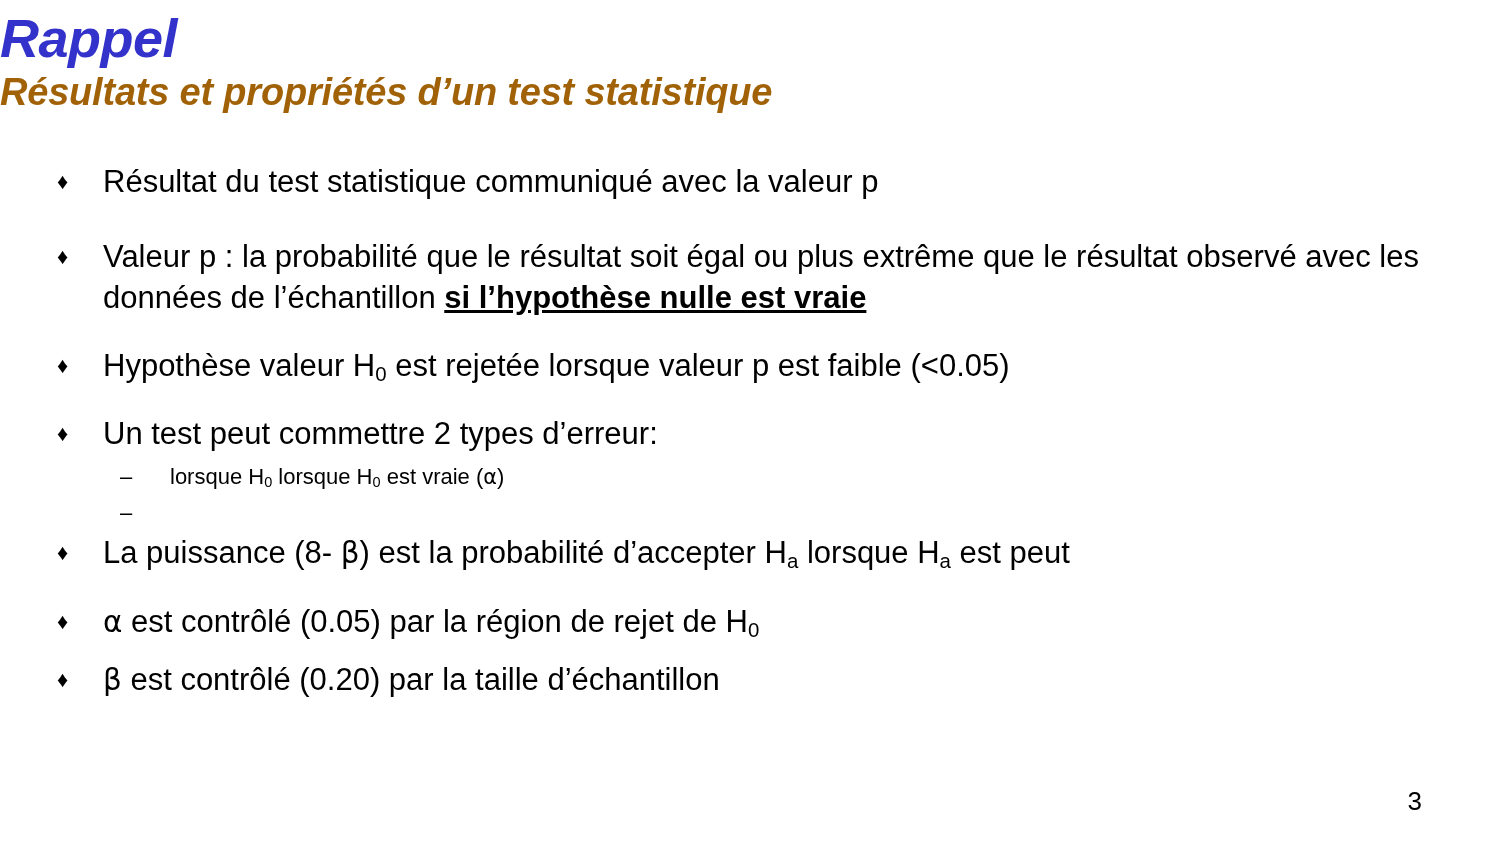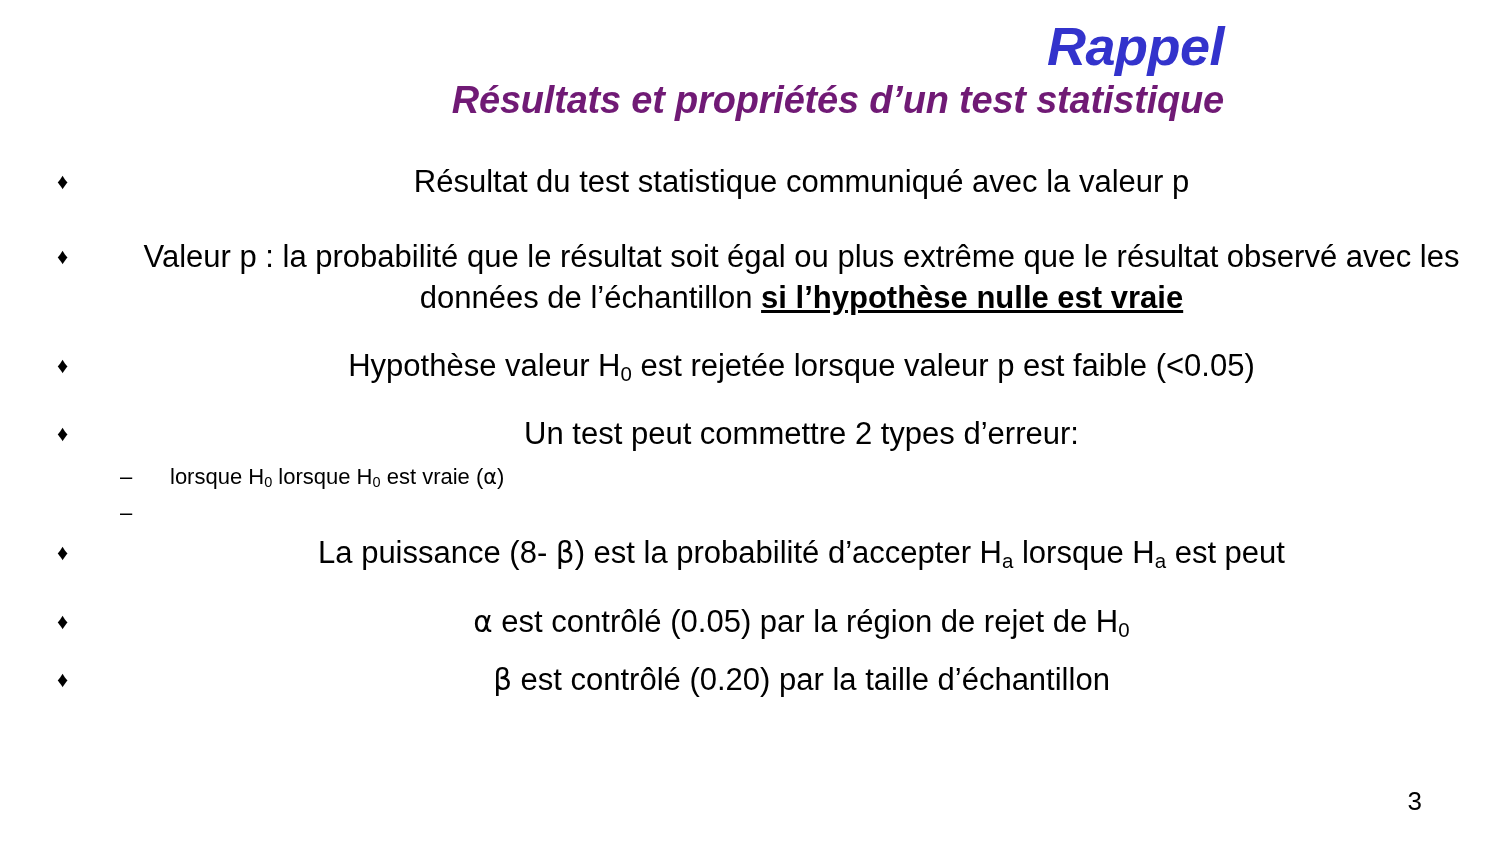--- a/index.html
+++ b/index.html
@@ -17,36 +17,35 @@
     background: #ffffff;
     overflow: hidden;
   }
 
   
   .title-block {
     position: absolute;
     left: 0;
     top: 10px;
     width: 1224px;
-    text-align: right;
-    margin-top: 8px;
+    text-align: left;
   }
   .slide-title {
     font-size: 54px;
     font-weight: bold;
     font-style: italic;
     color: #3333cc;
     line-height: 1.06;
     letter-spacing: -0.5px;
   }
   .slide-subtitle {
     font-size: 38px;
     font-weight: bold;
     font-style: italic;
-    color: #701a75;
+    color: #a16207;
     line-height: 1.12;
     margin-top: 4px;
     letter-spacing: -0.2px;
   }
 
   
   .body-area {
     position: absolute;
     left: 0;
     top: 162px;
@@ -64,21 +63,20 @@
   .bullet > .marker {
     position: absolute;
     left: 57px;
     top: 0;
     font-size: 22px;
     line-height: 1.82;
     color: #000000;
   }
   .bullet .text {
     display: block;
-    text-align: center;
   }
 
   .sub-bullet {
     position: relative;
     padding-left: 170px;
     font-size: 22px;
     color: #000000;
     line-height: 1.33;
   }
   .sub-bullet > .marker {

